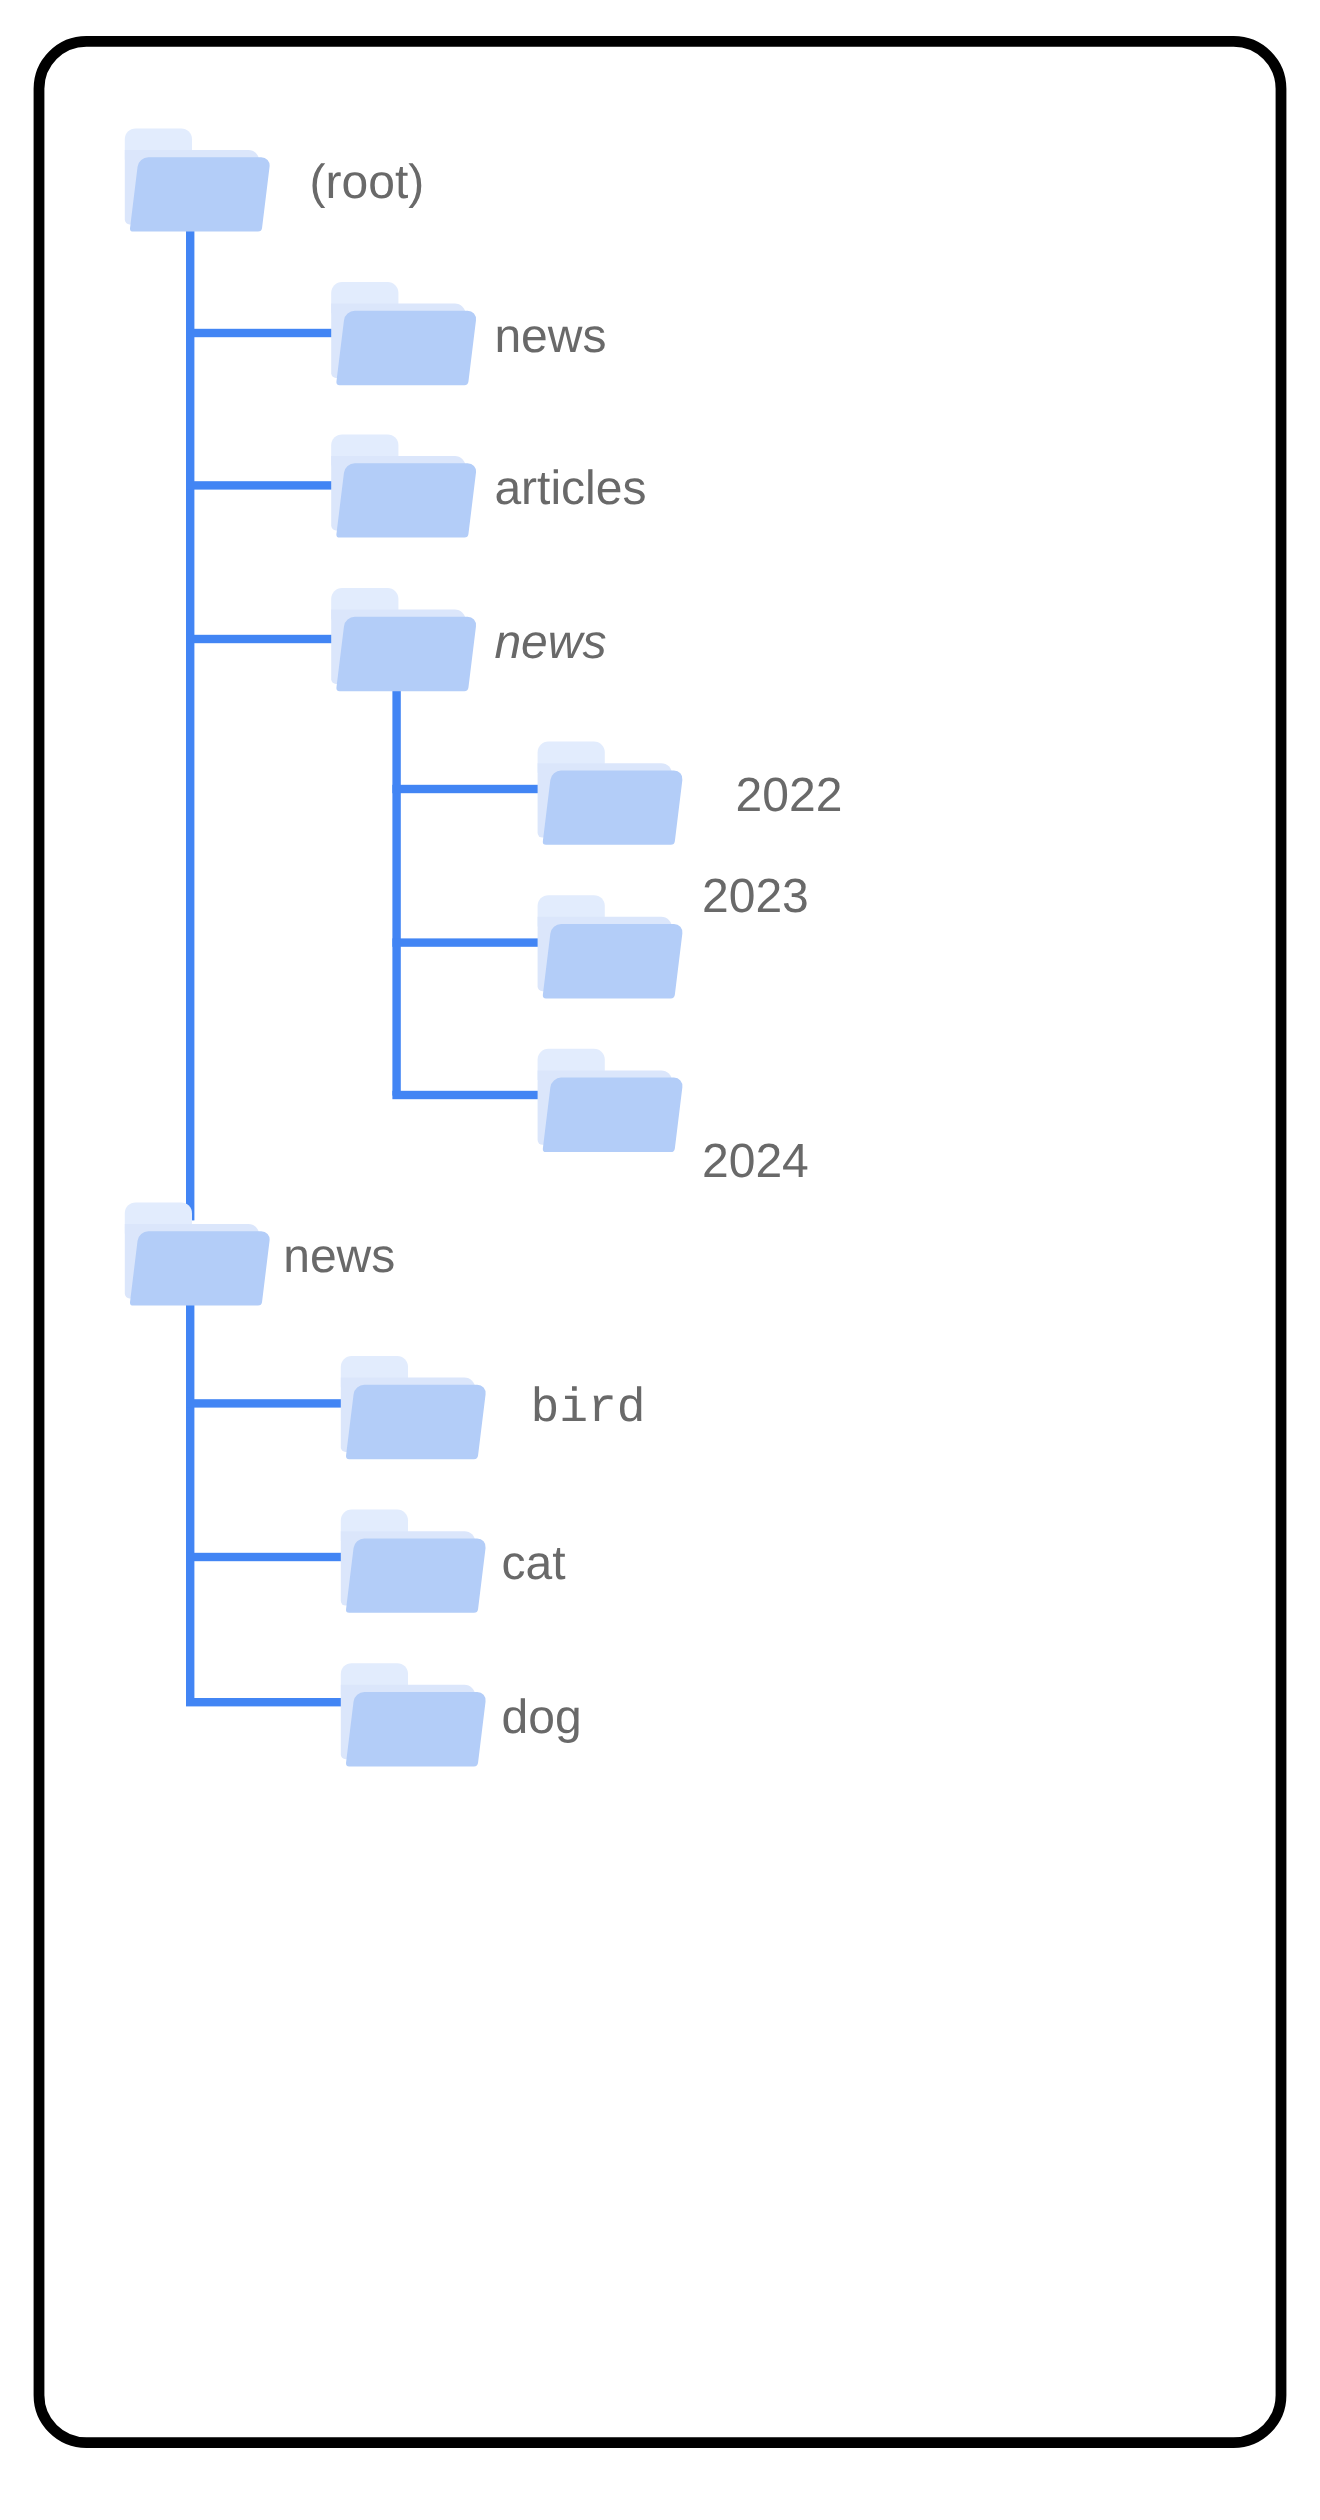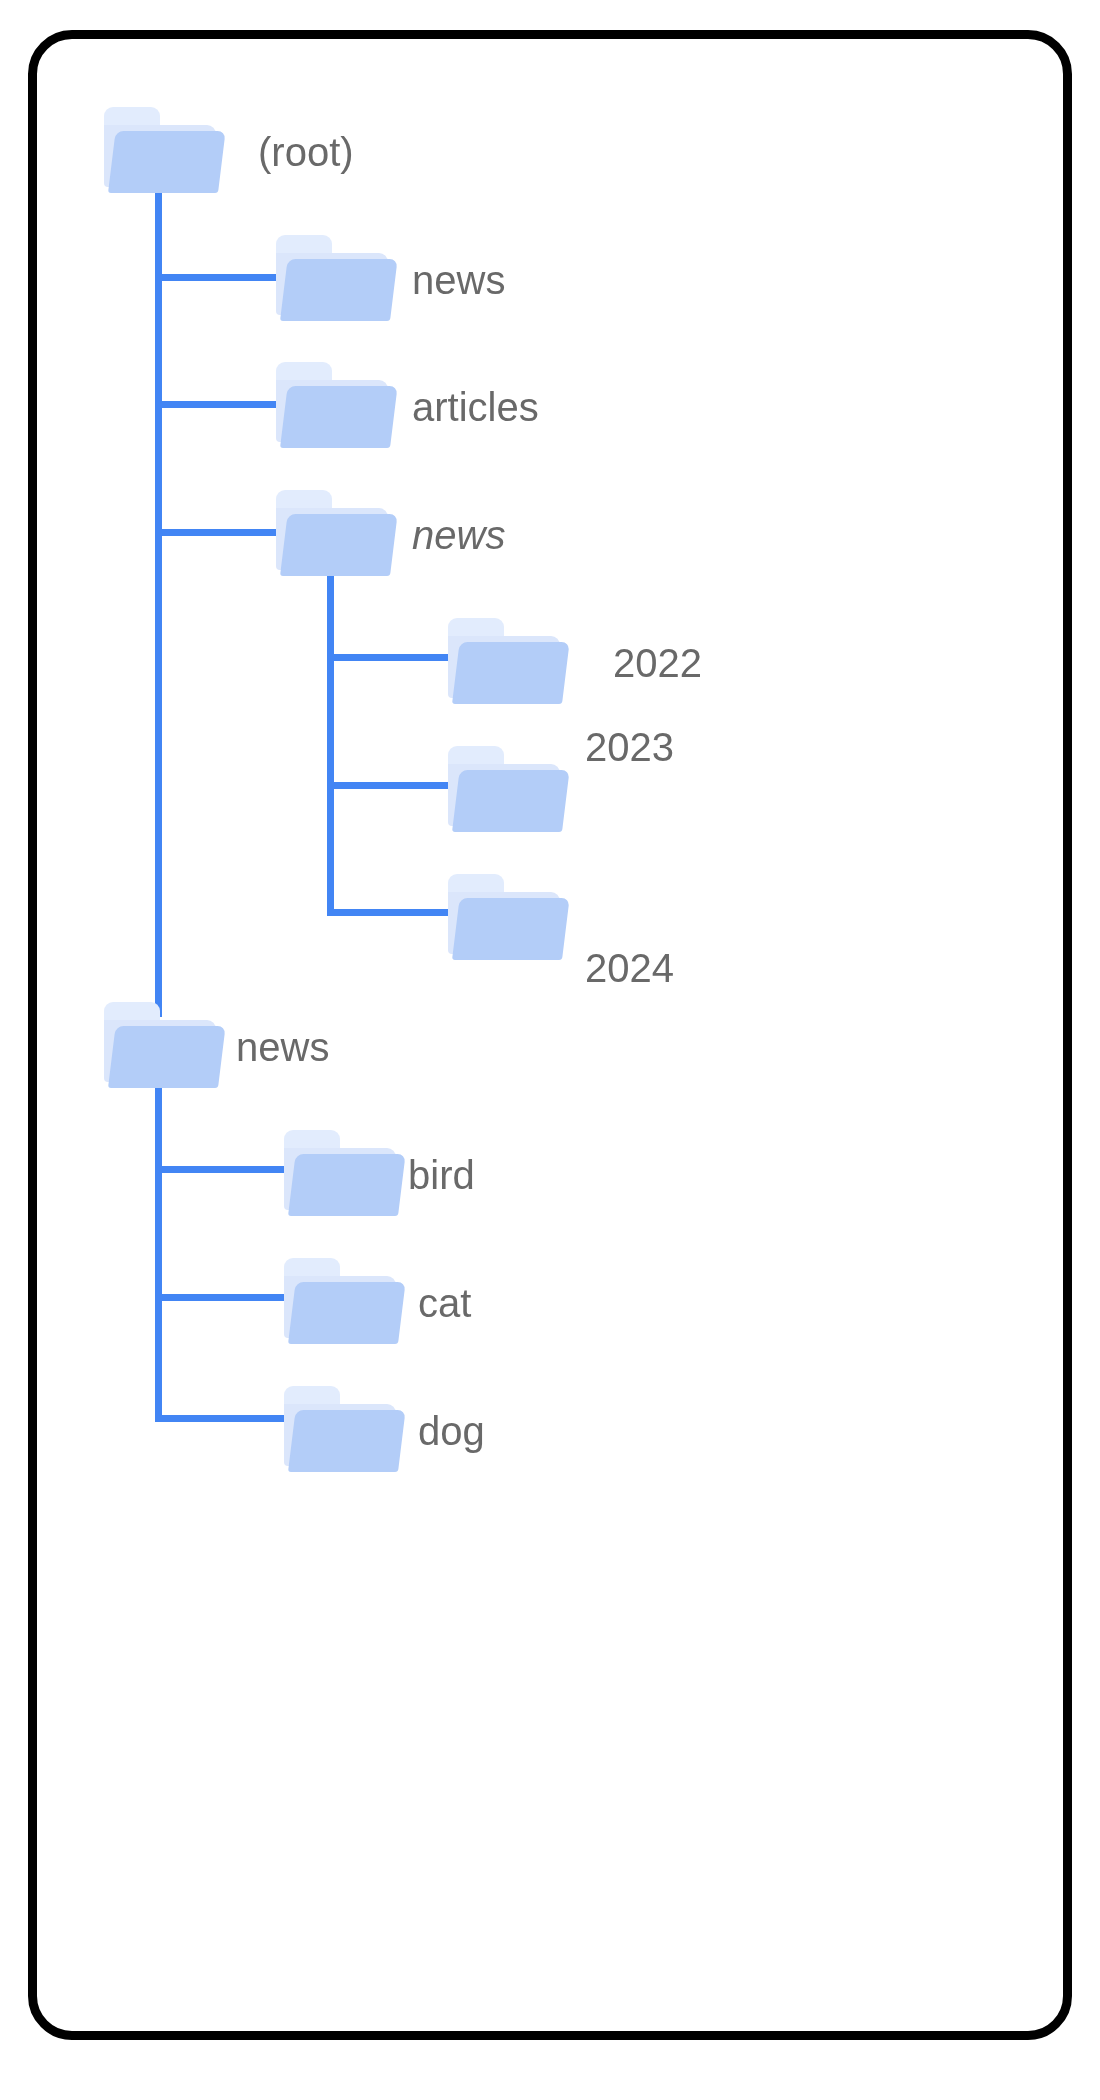--- a/index.html
+++ b/index.html
@@ -156,21 +156,21 @@
         <div class="backtab"></div>
         <div class="backbody"></div>
         <div class="front"></div>
       </div>
       <div class="label" style="left: 236px; top: 1027px;">news</div>
       <div class="folder" style="left: 284px; top: 1126px;">
         <div class="backtab"></div>
         <div class="backbody"></div>
         <div class="front"></div>
       </div>
-      <div class="label" style="left: 408px; top: 1155px;">bird</div>
+      <div class="label" style="left: 442px; top: 1155px; font-family: Liberation Mono, monospace;">bird</div>
       <div class="folder" style="left: 284px; top: 1254px;">
         <div class="backtab"></div>
         <div class="backbody"></div>
         <div class="front"></div>
       </div>
       <div class="label" style="left: 418px; top: 1283px;">cat</div>
       <div class="folder" style="left: 284px; top: 1382px;">
         <div class="backtab"></div>
         <div class="backbody"></div>
         <div class="front"></div>

